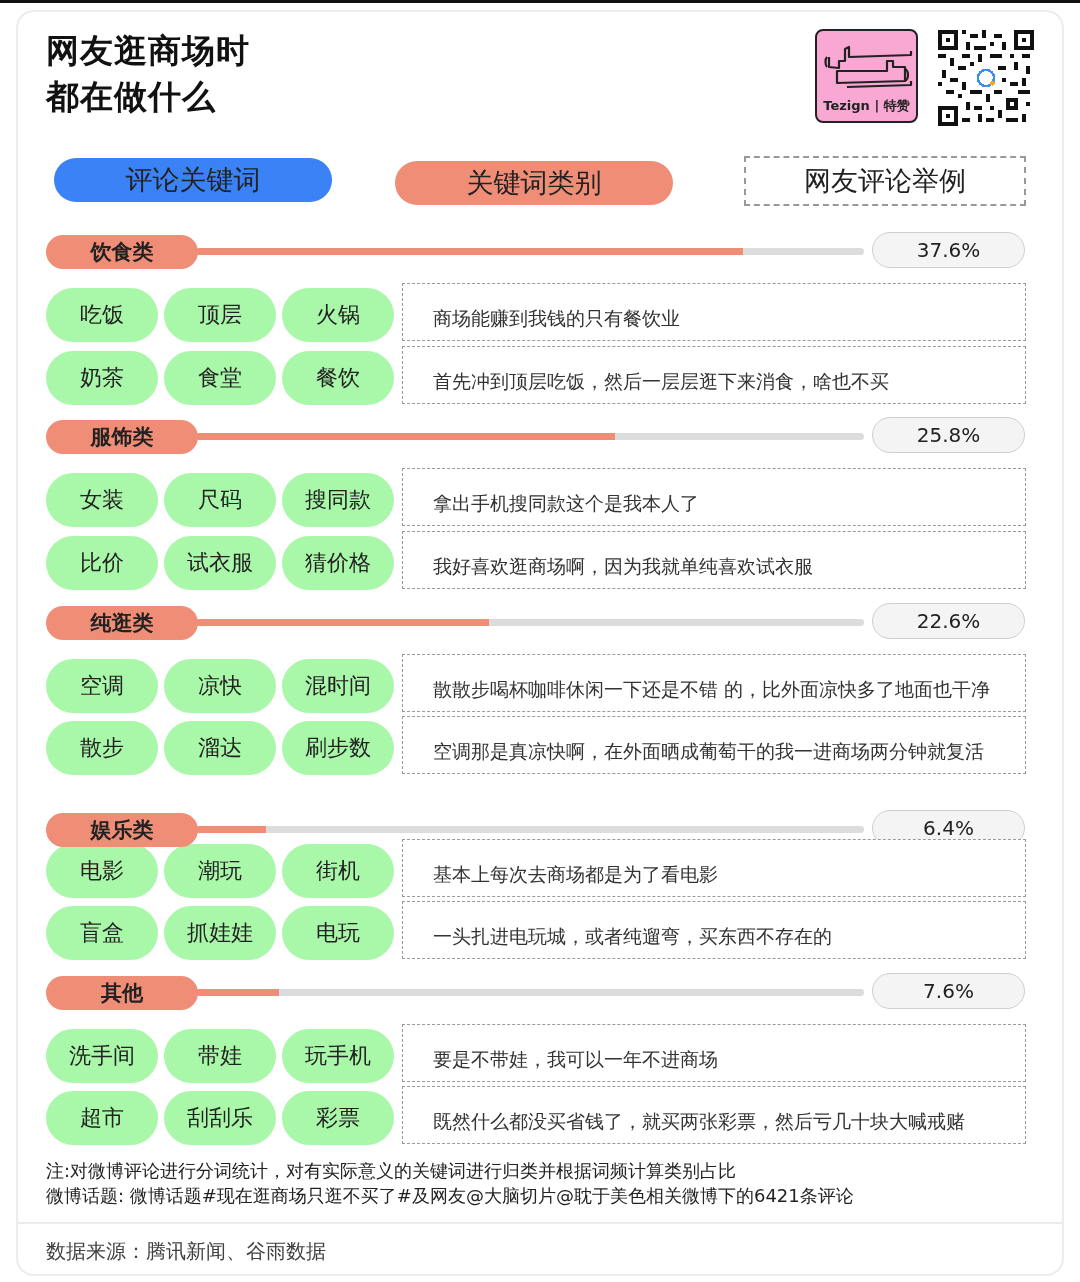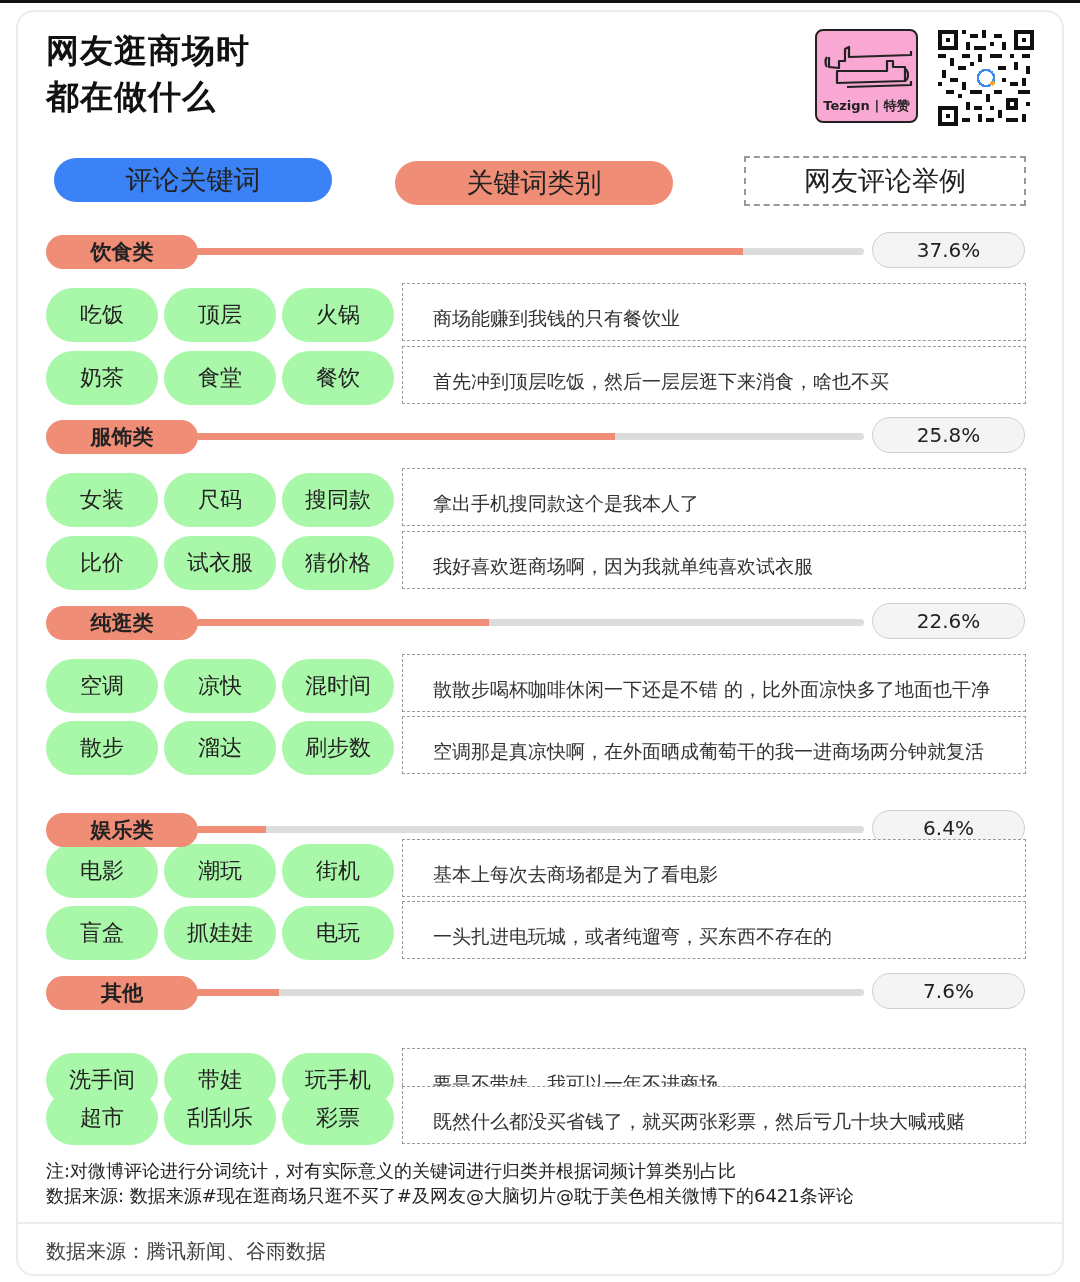--- a/index.html
+++ b/index.html
@@ -205,32 +205,32 @@
   <div class="ex">一头扎进电玩城，或者纯遛弯，买东西不存在的</div>
 </div>
 
 <div class="cat-row" style="top:976px;">
   <div class="cat-pill">其他</div>
   <div class="track">
       <div class="fill" style="width:83px;"></div>
     </div>
   <div class="pct">7.6%</div>
 </div>
-<div class="kw-row" style="top:1053px;">
+<div class="kw-row" style="top:1029px;">
   <div class="kw k0">洗手间</div>
   <div class="kw k1">带娃</div>
   <div class="kw k2">玩手机</div>
   <div class="ex">要是不带娃，我可以一年不进商场</div>
 </div>
 <div class="kw-row" style="top:1091px;">
   <div class="kw k0">超市</div>
   <div class="kw k1">刮刮乐</div>
   <div class="kw k2">彩票</div>
   <div class="ex">既然什么都没买省钱了，就买两张彩票，然后亏几十块大喊戒赌</div>
 </div>
 
 <div class="note">
   <div>注:对微博评论进行分词统计，对有实际意义的关键词进行归类并根据词频计算类别占比</div>
-  <div>数据来源: 数据来源#现在逛商场只逛不买了#及网友@大脑切片@耽于美色相关微博下的6421条评论</div>
+  <div>微博话题: 微博话题#现在逛商场只逛不买了#及网友@大脑切片@耽于美色相关微博下的6421条评论</div>
 </div>
 
 <div class="divider"></div>
 <div class="source">数据来源：腾讯新闻、谷雨数据</div>
 
 </body></html>

